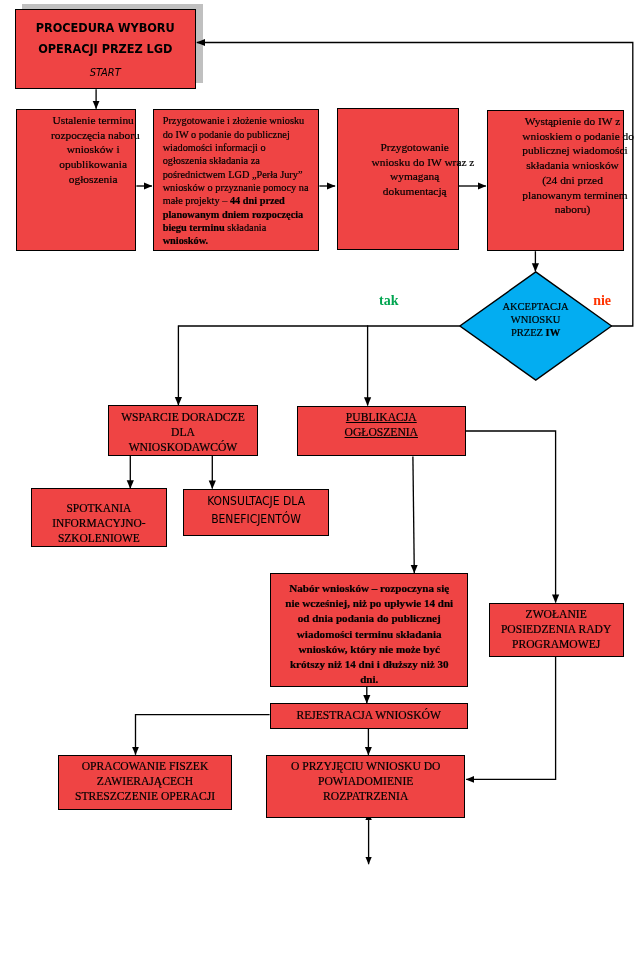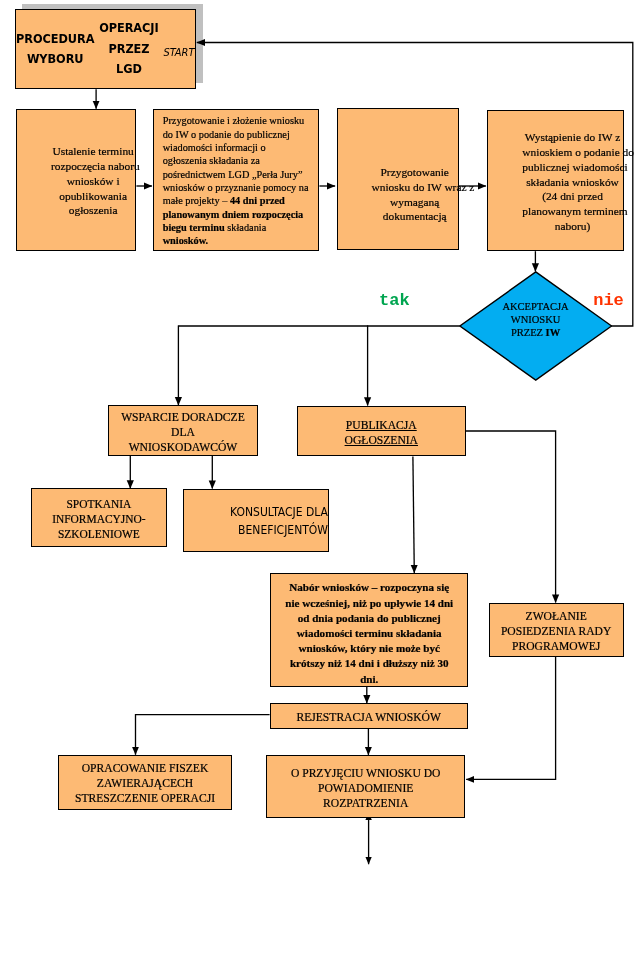--- a/index.html
+++ b/index.html
@@ -26,24 +26,24 @@
     left: 0;
     top: 0;
     width: 644px;
     height: 969px;
     pointer-events: none;
     z-index: 2;
   }
   .node {
     position: absolute;
     box-sizing: border-box;
-    background: #fdba74;
+    background: #ef4444;
     border: 1.4px solid #000000;
     display: flex;
-    flex-direction: row;
+    flex-direction: column;
     align-items: center;
     justify-content: center;
     text-align: center;
     color: #000000;
     z-index: 4;
   }
   .shadow {
     position: absolute;
     background: #c0c0c0;
     z-index: 1;
@@ -68,23 +68,23 @@
   }
   .serif {
     font-family: "Liberation Serif", serif;
     -webkit-text-stroke: 0.2px #000000;
   }
   .sans {
     font-family: "DejaVu Sans Condensed", "DejaVu Sans", sans-serif;
   }
   .label-tak, .label-nie {
     position: absolute;
-    font-family: Liberation Mono, monospace;
+    font-family: Liberation Serif, serif;
     font-weight: bold;
-    font-size: 17px;
+    font-size: 14px;
     z-index: 5;
     white-space: nowrap;
     line-height: 11.4px;
   }
   .diamond-wrap {
     position: absolute;
     z-index: 4;
   }
   .diamond-text {
     position: absolute;
@@ -257,21 +257,21 @@
   </div>
 
   <div class="node serif caps-b" style="left:31.2px;top:488.2px;width:135.4px;height:58.7px;">
     <div>
         <div class="ln">SPOTKANIA</div>
         <div class="ln">INFORMACYJNO-</div>
         <div class="ln">SZKOLENIOWE</div>
       </div>
   </div>
 
-  <div class="node sans caps-c" style="left:183.2px;top:488.7px;width:145.8px;height:63px;text-align:right;">
+  <div class="node sans caps-c" style="left:183.2px;top:488.7px;width:145.8px;height:47px;">
     <div>
         <div class="ln">KONSULTACJE DLA</div>
         <div class="ln">BENEFICJENTÓW</div>
       </div>
   </div>
 
   <div class="node serif body-c" style="left:270.2px;top:573px;width:198.1px;height:114.1px;">
     <div>
         <div class="ln">Nabór wniosków – rozpoczyna się</div>
         <div class="ln">nie wcześniej, niż po upływie 14 dni</div>

